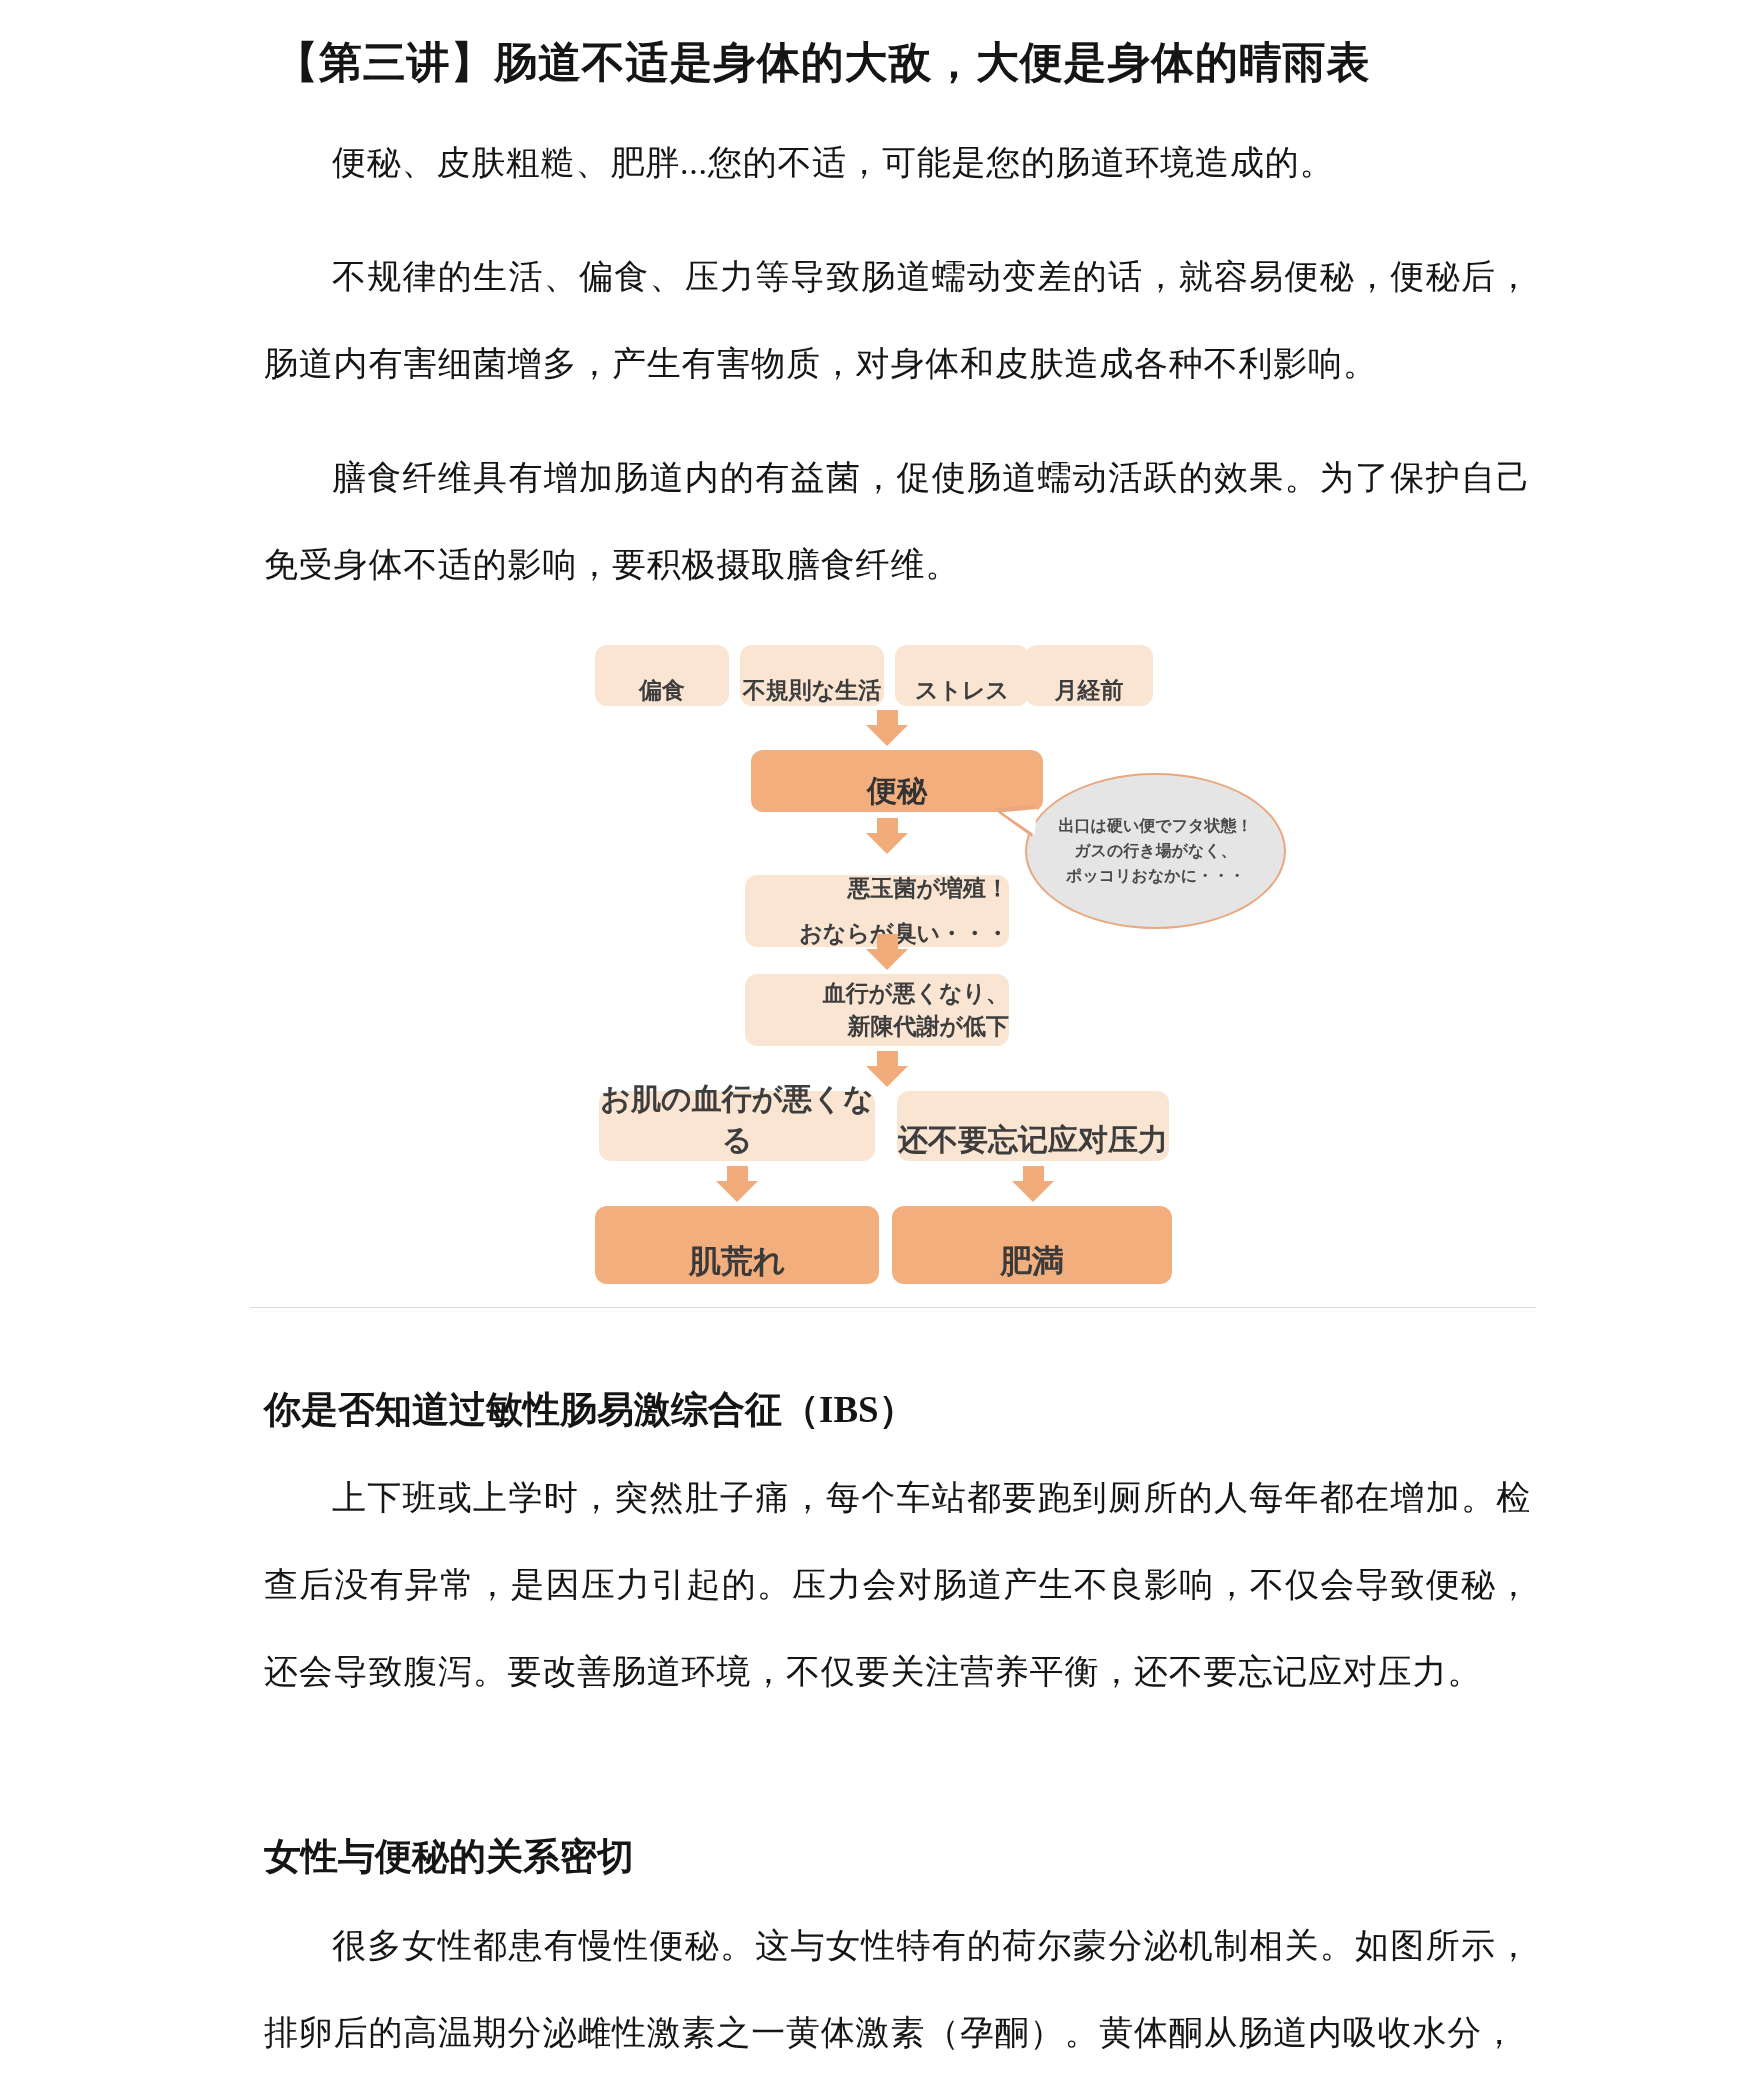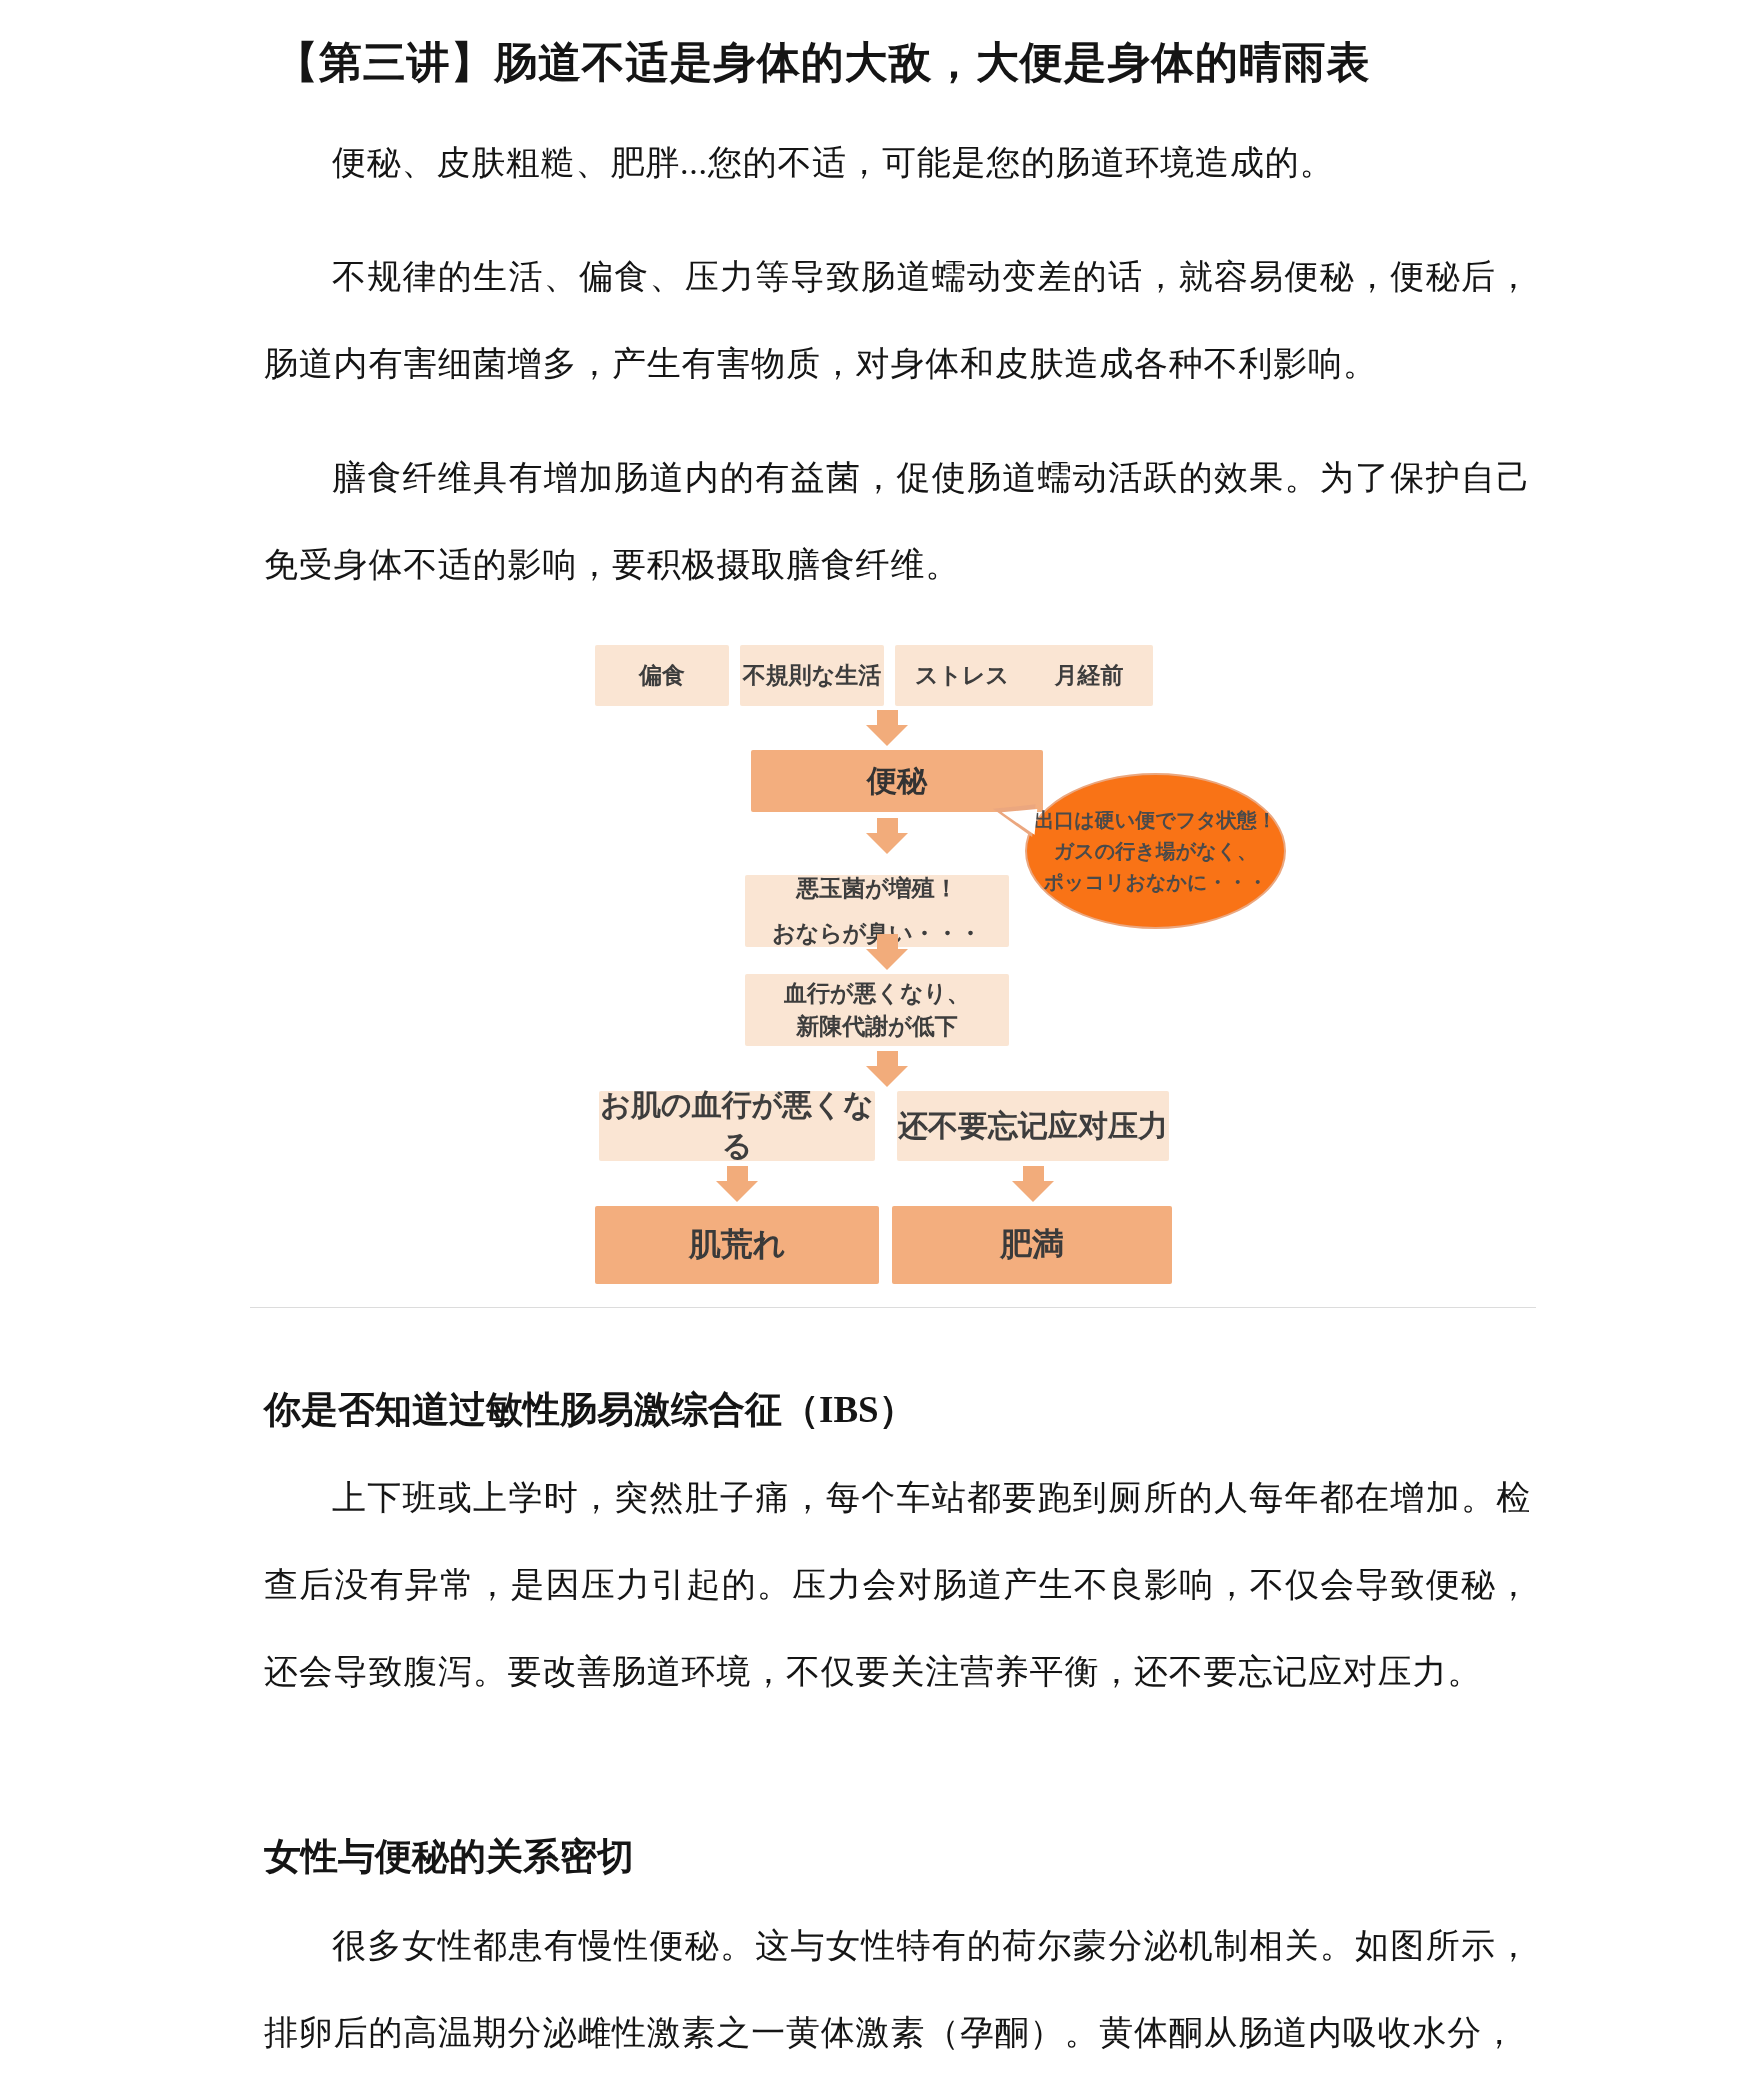--- a/index.html
+++ b/index.html
@@ -23,22 +23,22 @@
   .heading-ibs{margin-top:76px;}
   .heading-women{margin-top:116px;}
   .sec-par{margin-top:19px;}
 
   
   .diagram{
     position:relative;width:735px;height:639px;margin:37px 0 0 331px;
     font-family:"Liberation Sans","DejaVu Sans",sans-serif;color:#3d3d3d;
   }
   .dbox{
-    position:absolute;display:flex;align-items:center;justify-content:center;
-    border-radius:2px;text-align:center;font-weight:bold;
+    position:absolute;display:flex;align-items:flex-end;justify-content:center;
+    border-radius:12px;text-align:center;font-weight:bold;
   }
   .dbox-light{background:var(--box-light,#FAE5D3);}
   .dbox-dark{background:var(--box-dark,#F3AE7E);}
   .cause{height:61px;top:0;font-size:23px;}
   .cause-1{left:0;width:134px;}
   .cause-2{left:145px;width:144px;}
   .cause-3{left:300px;width:134px;font-family:Liberation Serif, serif;}
   .cause-4{left:430px;width:128px;}
   .node-constipation{left:156px;top:105px;width:292px;height:62px;font-size:30px;color:#333;}
   .node-step{left:150px;width:264px;height:72px;font-size:23px;line-height:1.45;flex-direction:column;}
@@ -60,24 +60,24 @@
   }
   .a1{left:271px;top:65px;}
   .a2{left:271px;top:173px;}
   .a3{left:271px;top:289px;}
   .a4{left:271px;top:406px;}
   .a5{left:121px;top:521px;}
   .a6{left:417px;top:521px;}
 
   .bubble{
     position:absolute;left:430px;top:128px;width:257px;height:152px;
-    background:#f97316;border:2.4px solid var(--bubble-border,#EBA77F);
+    background:#e5e5e5;border:2.4px solid var(--bubble-border,#EBA77F);
     border-radius:50%;
     display:flex;flex-direction:column;align-items:center;justify-content:center;
-    font-size:20px;font-weight:bold;line-height:1.55;color:#4a4a4a;text-align:center;
+    font-size:16px;font-weight:bold;line-height:1.55;color:#4a4a4a;text-align:center;
     z-index:2;
   }
   .bubble::before{
     content:"";position:absolute;left:-35px;top:27px;width:0;height:0;
     border-top:9.6px solid transparent;border-bottom:24px solid transparent;
     border-right:42px solid var(--bubble-border,#EBA77F);transform:rotate(6deg);
   }
   .bubble::after{
     content:"";position:absolute;left:-26px;top:32px;width:0;height:0;
     border-top:7.2px solid transparent;border-bottom:19px solid transparent;

